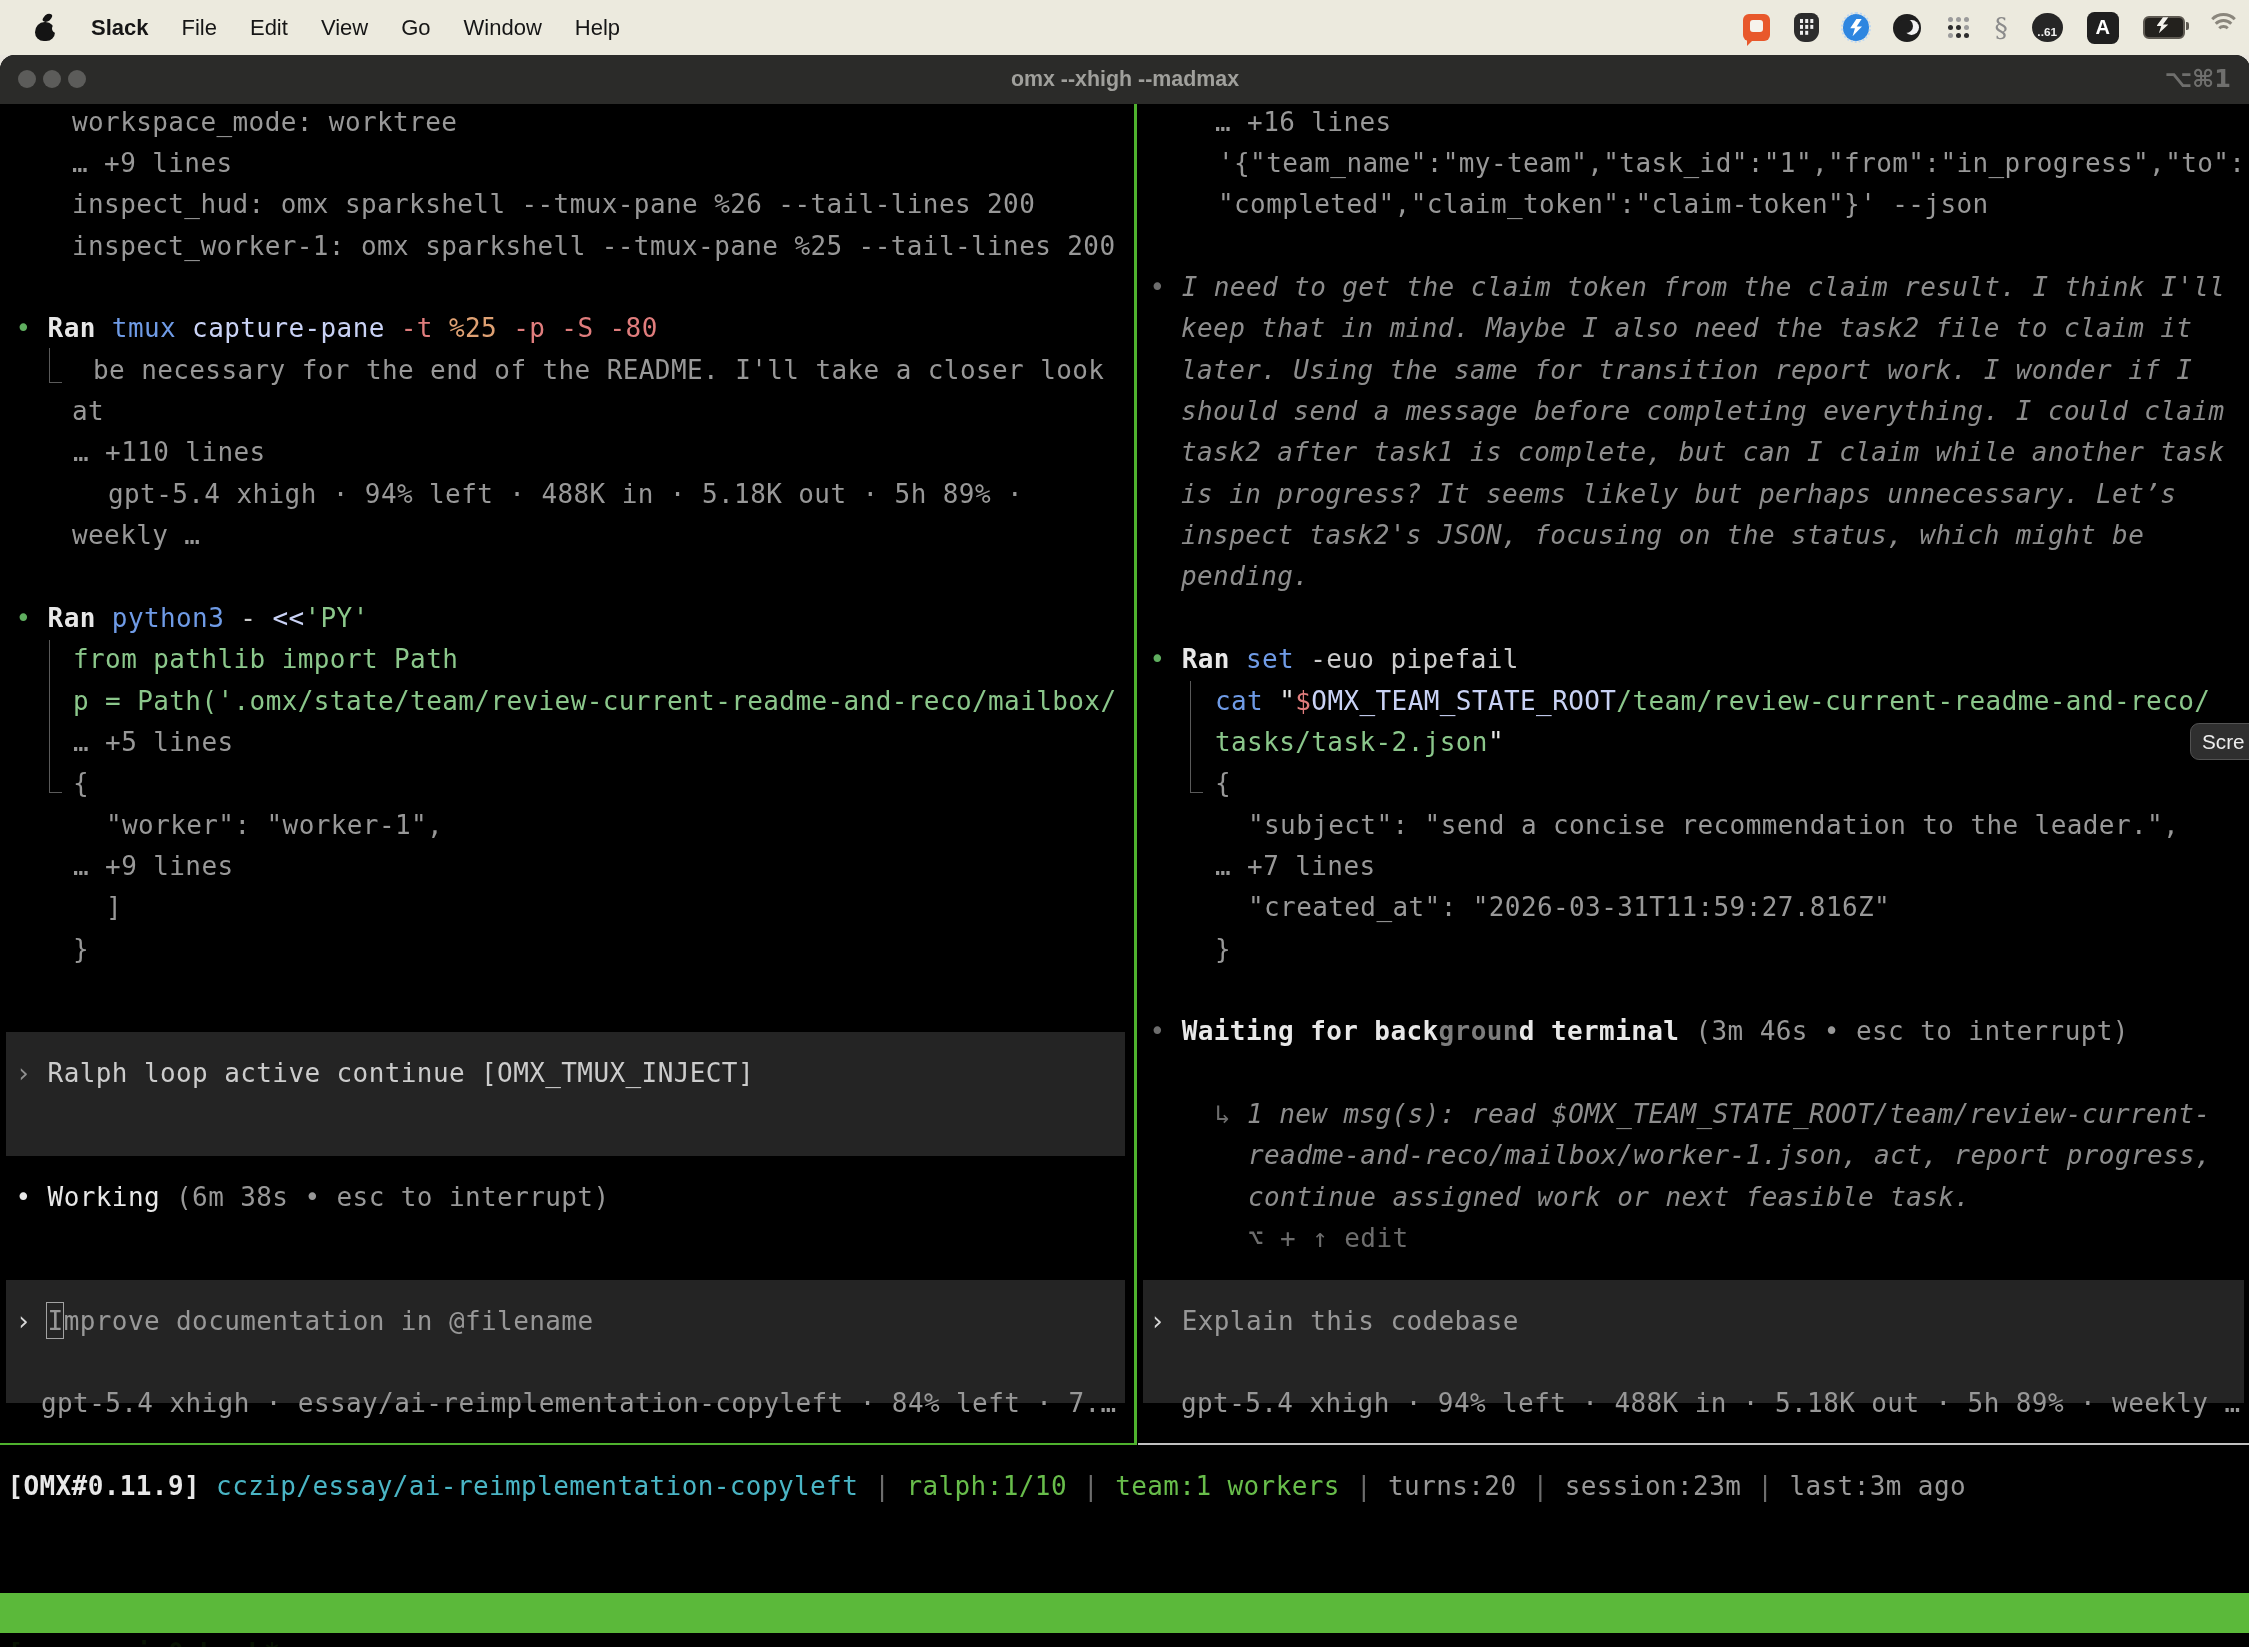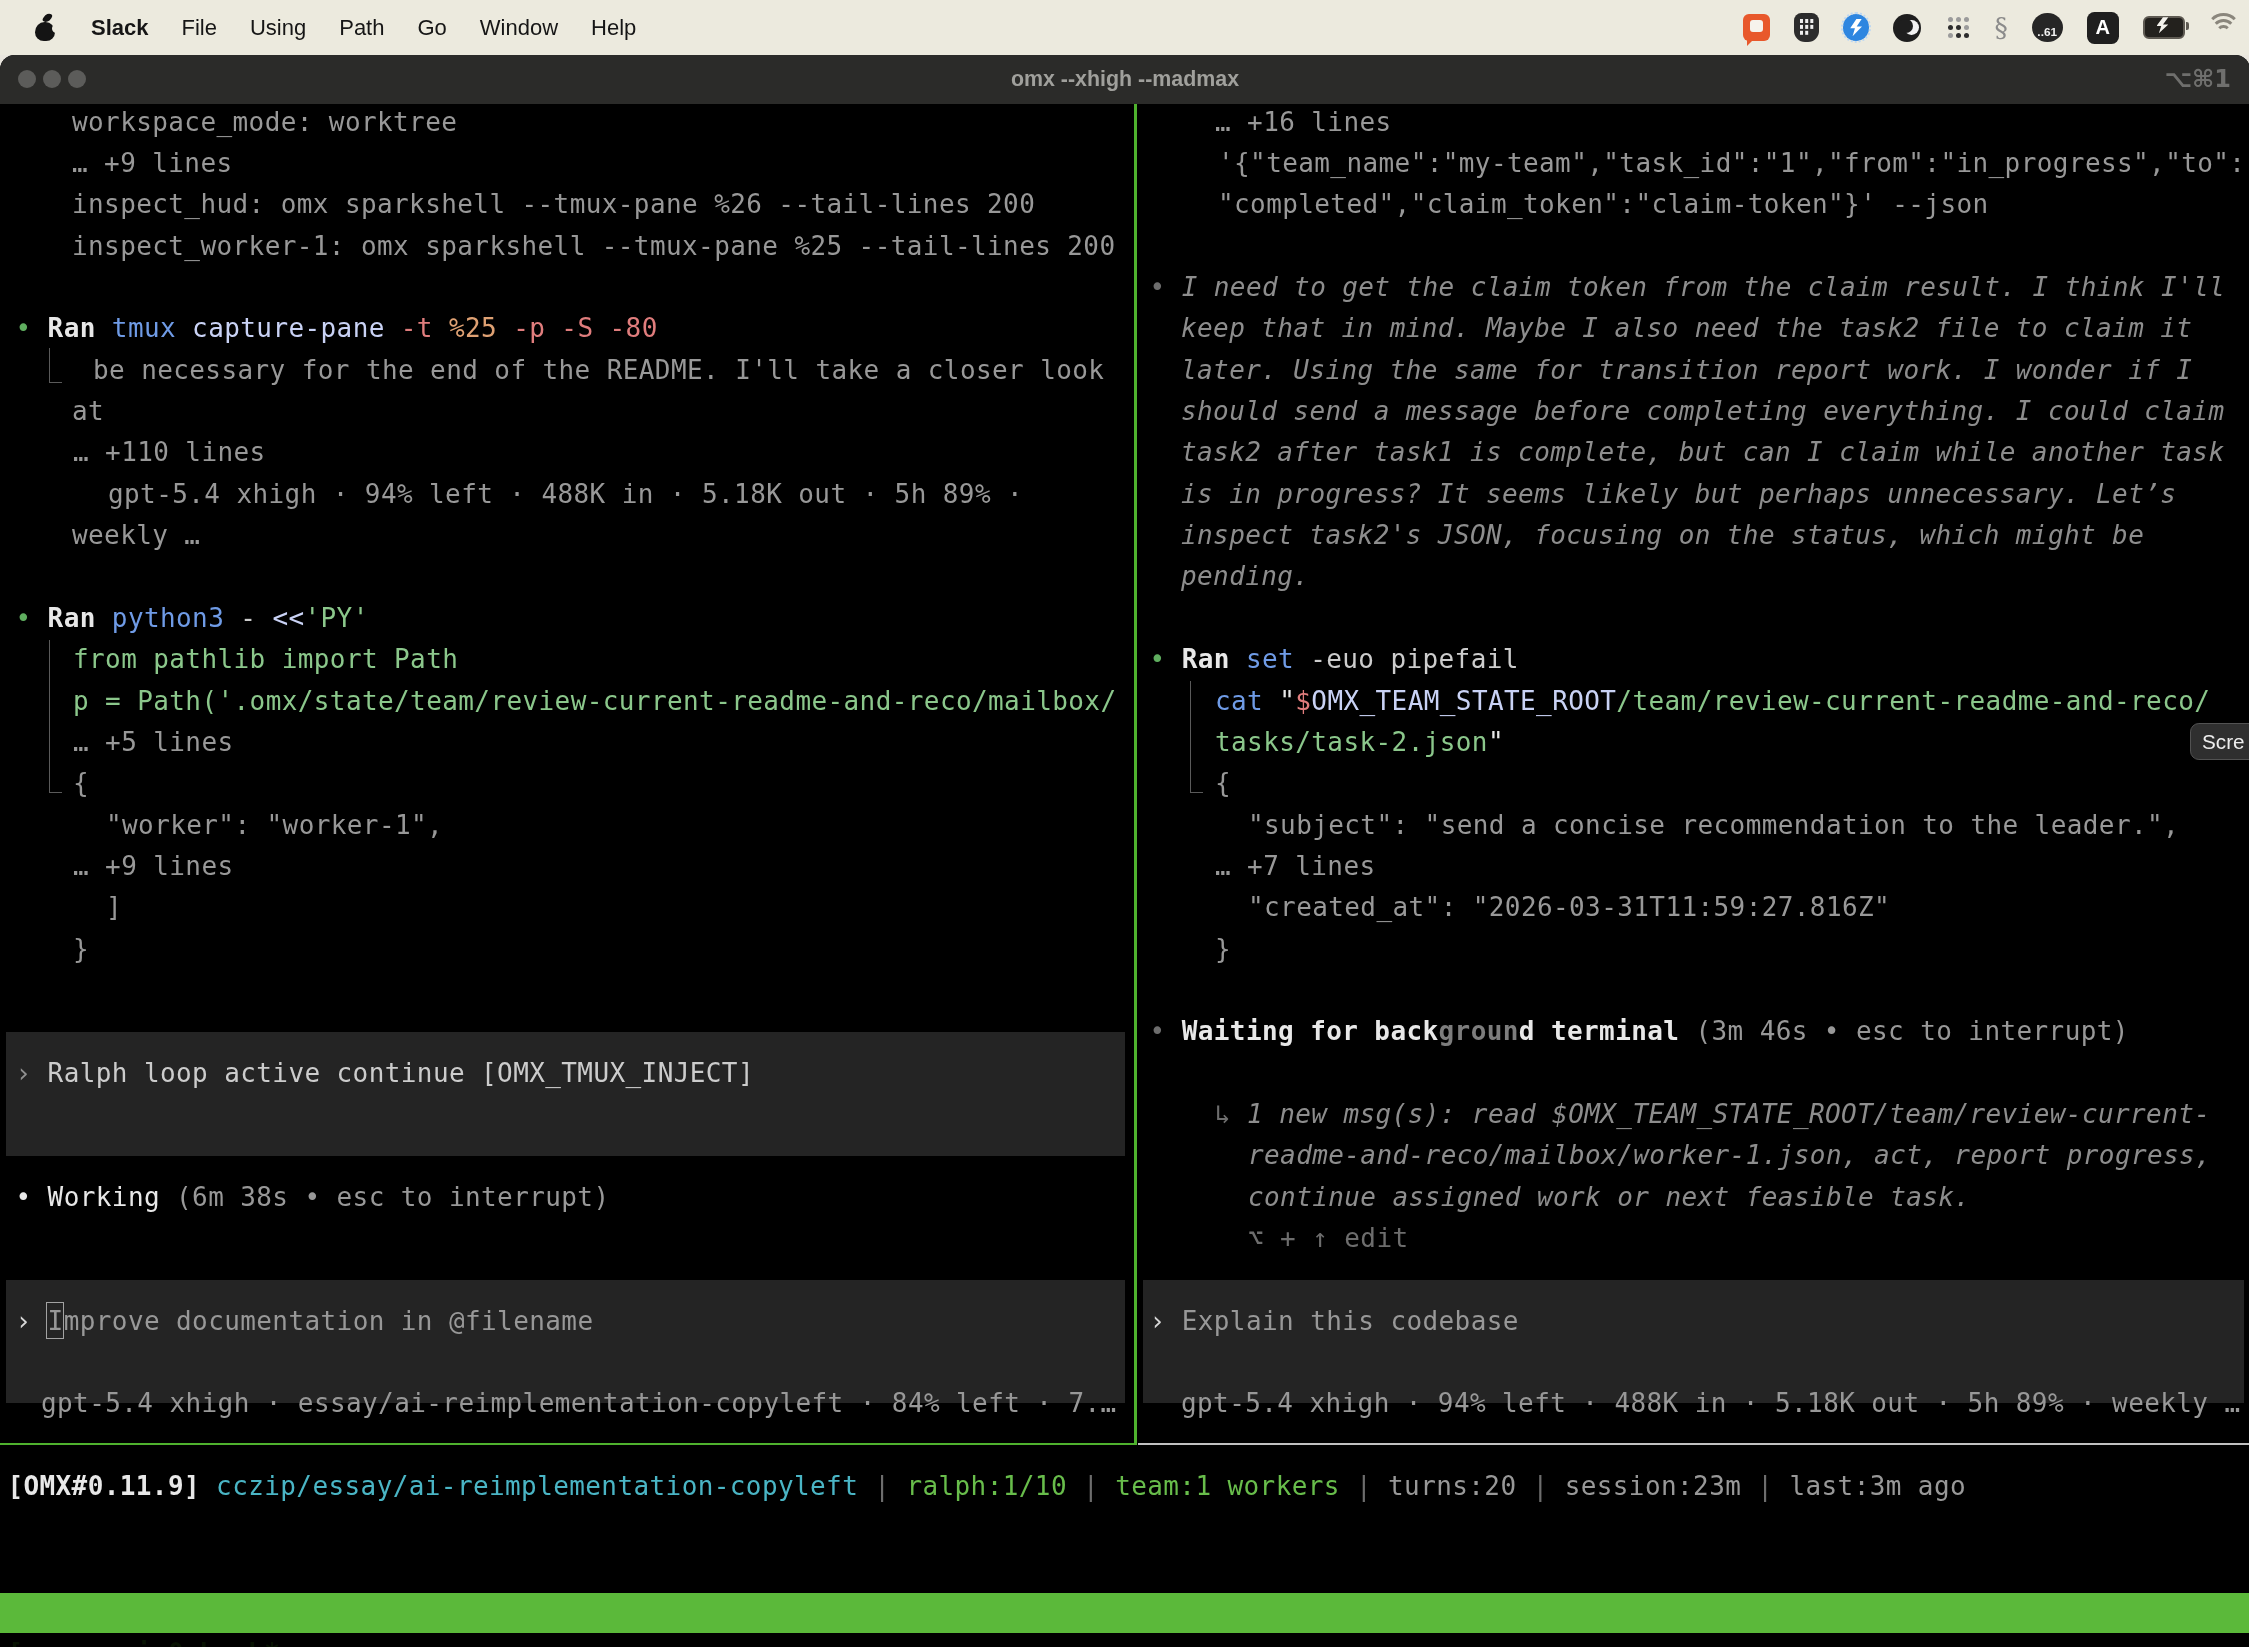--- a/index.html
+++ b/index.html
@@ -92,22 +92,22 @@
 
   <div class="menubar">
     <div class="apple-wrap">
       <span class="apple-leaf"></span>
       <span class="apple-body"></span>
       <span class="apple-bite"></span>
     </div>
     <div class="menu-items" id="menu-items">
         <span class="menu-item app">Slack</span>
         <span class="menu-item">File</span>
-        <span class="menu-item">Using</span>
-        <span class="menu-item">Path</span>
+        <span class="menu-item">Edit</span>
+        <span class="menu-item">View</span>
         <span class="menu-item">Go</span>
         <span class="menu-item">Window</span>
         <span class="menu-item">Help</span>
       </div>
     <div class="menu-right">
       <span class="mi icon-chat"></span>
       <span class="mi icon-shield"></span>
       <span class="mi icon-bolt"></span>
       <span class="mi icon-moon"></span>
       <span class="mi icon-dots"></span>

